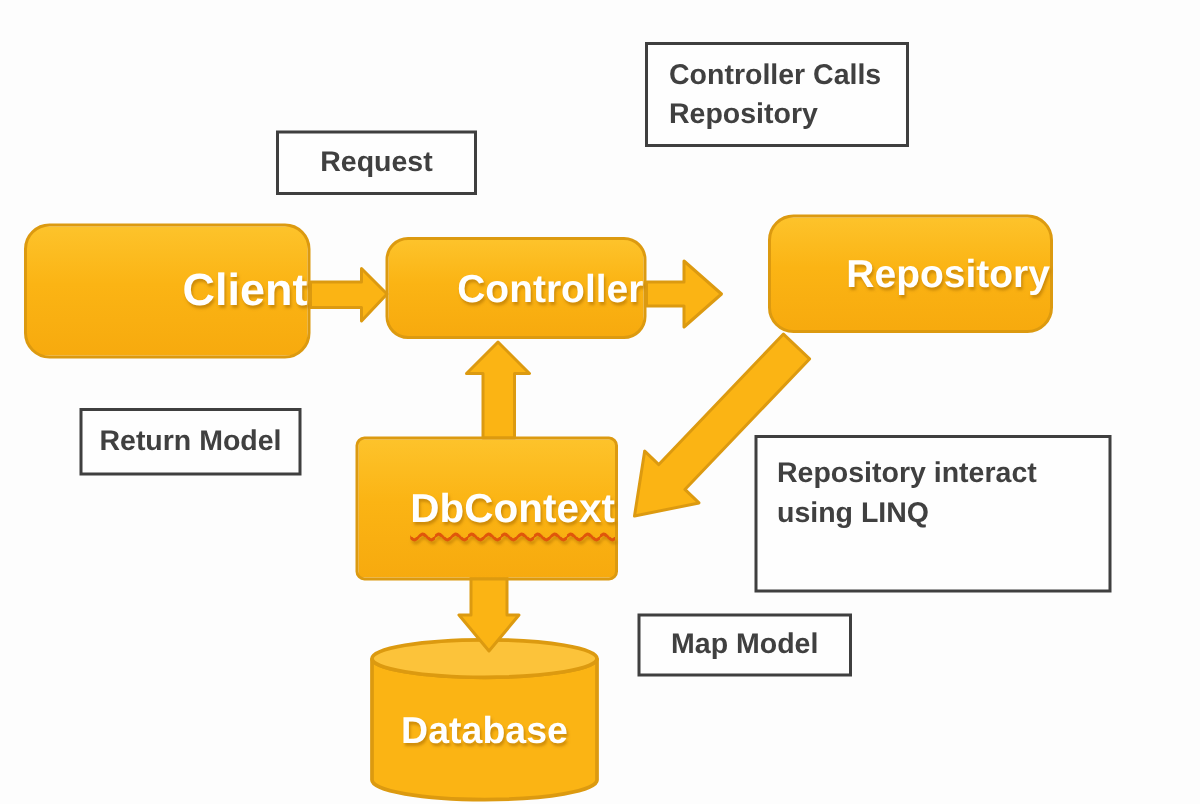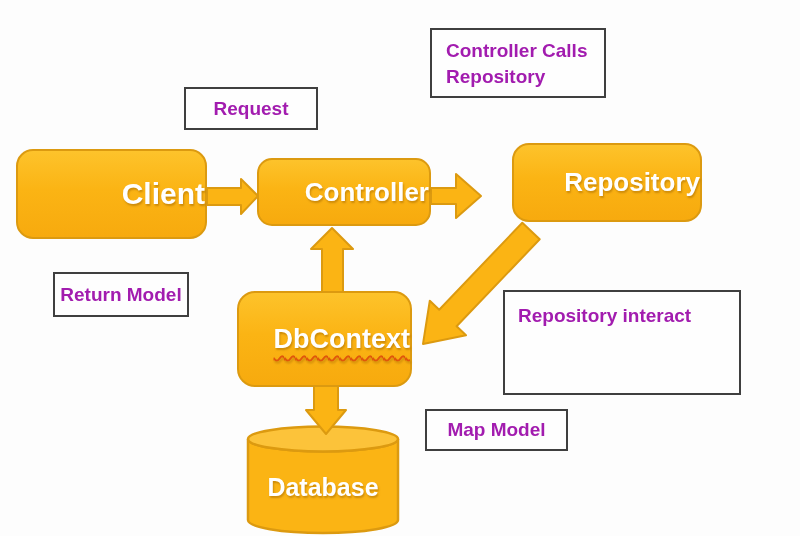--- a/index.html
+++ b/index.html
@@ -34,21 +34,21 @@
     justify-content: flex-end;
     background: linear-gradient(180deg, #fdc32b 0%, #fbb414 45%, #f7aa0e 100%);
     border: 2.5px solid #dc9a10;
     color: #ffffff;
     font-weight: 700;
     text-shadow: 1px 2px 2px rgba(165, 105, 0, 0.55);
   }
   .node-client     { left: 16px;  top: 149px; width: 191px; height: 90px; border-radius: 17px; font-size: 30px; }
   .node-controller { left: 257px; top: 158px; width: 174px; height: 68px; border-radius: 15px;  font-size: 26px; }
   .node-repository { left: 512px; top: 143px; width: 190px; height: 79px; border-radius: 17px; font-size: 26px; }
-  .node-dbcontext  { left: 237px; top: 291px; width: 175px; height: 96px; border-radius: 18px; font-size: 27px; }
+  .node-dbcontext  { left: 237px; top: 291px; width: 175px; height: 96px; border-radius: 6px; font-size: 27px; }
 
   .squiggle {
     text-decoration: underline;
     text-decoration-style: wavy;
     text-decoration-color: #e0560b;
     text-decoration-thickness: 2px;
     text-underline-offset: 7px;
   }
 
   .db-text {
@@ -65,32 +65,32 @@
     font-size: 25px;
     text-shadow: 1px 2px 2px rgba(165, 105, 0, 0.55);
     text-align: right;
   }
 
   
   .label-box {
     position: absolute;
     background: #fefefe;
     border: 2px solid #3f3f3f;
-    color: #a21caf;
+    color: #404040;
     font-weight: 600;
     font-size: 19px;
   }
   .label-center {
     display: flex;
     align-items: center;
     justify-content: center;
   }
   .label-request   { left: 184px; top: 87px;  width: 134px; height: 43px; }
   .label-ctrlcalls { left: 430px; top: 28px;  width: 176px; height: 70px; padding: 8px 4px 0 14px; line-height: 26px; }
-  .label-return    { left: 53px;  top: 272px; width: 136px; height: 45px; }
+  .label-return    { left: 53px;  top: 272px; width: 148px; height: 45px; }
   .label-repoint   { left: 503px; top: 290px; width: 238px; height: 105px; padding: 10px 0 0 13px; line-height: 27px; }
   .label-mapmodel  { left: 425px; top: 409px; width: 143px; height: 42px; }
 
   .arrow {
     fill: #fbb414;
     stroke: #dc9a10;
     stroke-width: 2;
     stroke-linejoin: round;
   }
   .cyl-body { fill: #fbb414; stroke: #dc9a10; stroke-width: 2.5; }
@@ -141,19 +141,20 @@
     <div>Controller Calls</div>
     <div>Repository</div>
   </div>
 
   <div class="label-box label-center label-return">
     <span>Return Model</span>
   </div>
 
   <div class="label-box label-repoint">
     <div>Repository interact</div>
+    <div>using LINQ</div>
   </div>
 
   <div class="label-box label-center label-mapmodel">
     <span>Map Model</span>
   </div>
 
 </div>
 
 </body></html>

